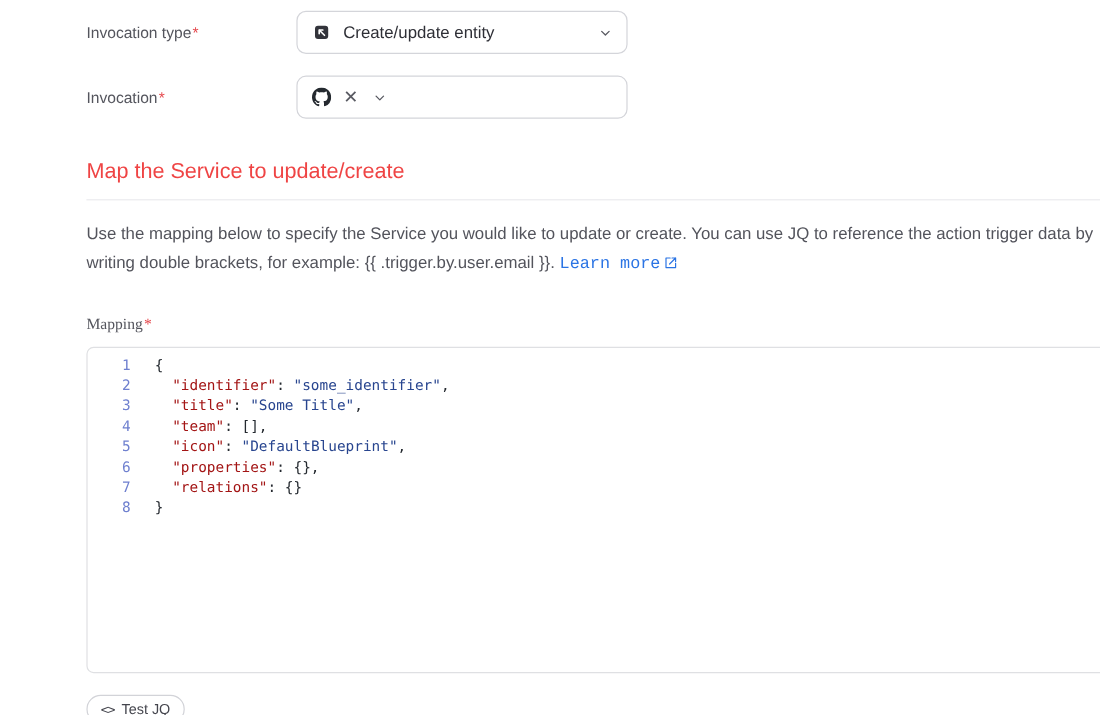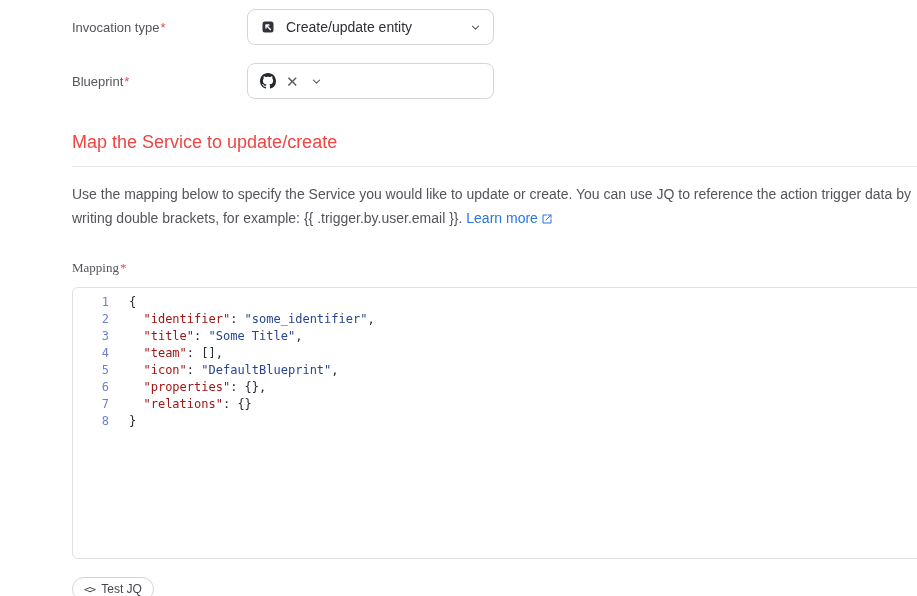--- a/index.html
+++ b/index.html
@@ -9,21 +9,21 @@
     font-family: "Liberation Sans", sans-serif;
     color: #2e2f36;
   }
   .page { width: 917px; height: 596px; padding: 9px 32px 0 32px; margin-left: 40px; }
 
   .field-row { display: flex; align-items: center; margin-bottom: 18px; }
   .field-label { width: 175px; font-size: 13px; color: #54555d; }
   .req { color: #e5484d; margin-left: 1px; }
 
   .select {
-    width: 247px; height: 36px;
+    width: 276px; height: 36px;
     border: 1px solid #d4d5da; border-radius: 8px;
     background: #fff;
     display: flex; align-items: center;
     padding: 0 12px; gap: 10px;
     cursor: pointer;
   }
   .select-value { flex: 1; font-size: 14px; color: #2e2f36; }
   .sel-icon { display: inline-flex; width: 16px; height: 16px; align-items: center; justify-content: center; }
   .chev { display: inline-flex; align-items: center; }
   .clear-x {
@@ -39,21 +39,21 @@
     margin-top: 13px;
     border: none; border-top: 1px solid #eaeaee;
     width: 853px;
   }
   .description {
     margin-top: 15px;
     width: 853px;
     font-size: 14px; line-height: 24px; color: #53545c;
   }
   .learn-more {
-    color: #2b74e4; text-decoration: none; white-space: nowrap;
+    color: #2b74e4; text-decoration: none; white-space: nowrap; font-family: Liberation Mono, monospace;
   }
   .learn-more svg { vertical-align: -2px; margin-left: 3px; }
 
   .mapping-label { margin-top: 30px; font-size: 13px; color: #54555d; font-family: Liberation Serif, serif; }
 
   .editor {
     margin-top: 11px;
     width: 853px; height: 272px;
     border: 1px solid #dfe0e3; border-radius: 6px;
     background: #fff;
@@ -111,21 +111,21 @@
         <svg width="11" height="11" viewBox="0 0 16 16" fill="none">
           <path d="M3.5 6l4.5 4.5L12.5 6" stroke="#595a62" stroke-width="1.6" stroke-linecap="round" stroke-linejoin="round"></path>
         </svg>
       </span>
     </div>
   </div>
 
   
   <div class="field-row">
     <div class="field-label">
-      <span>Blueprint</span><span class="req">*</span>
+      <span>Invocation</span><span class="req">*</span>
     </div>
     <div class="select">
       <span class="sel-icon">
         <svg width="16" height="16" viewBox="0 0 16 16">
           <path fill="#24292f" d="M8 0C3.58 0 0 3.58 0 8c0 3.54 2.29 6.53 5.47 7.59.4.07.55-.17.55-.38 0-.19-.01-.82-.01-1.49-2.01.37-2.53-.49-2.69-.94-.09-.23-.48-.94-.82-1.13-.28-.15-.68-.52-.01-.53.63-.01 1.08.58 1.23.82.72 1.21 1.87.87 2.33.66.07-.52.28-.87.51-1.07-1.78-.2-3.64-.89-3.64-3.95 0-.87.31-1.59.82-2.15-.08-.2-.36-1.02.08-2.12 0 0 .67-.21 2.2.82.64-.18 1.32-.27 2-.27s1.36.09 2 .27c1.53-1.04 2.2-.82 2.2-.82.44 1.1.16 1.92.08 2.12.51.56.82 1.27.82 2.15 0 3.07-1.87 3.75-3.65 3.95.29.25.54.73.54 1.48 0 1.07-.01 1.93-.01 2.2 0 .21.15.46.55.38A8.01 8.01 0 0 0 16 8c0-4.42-3.58-8-8-8z"></path>
         </svg>
       </span>
       <span class="clear-x">✕</span>
       <span class="chev">
         <svg width="11" height="11" viewBox="0 0 16 16" fill="none">

